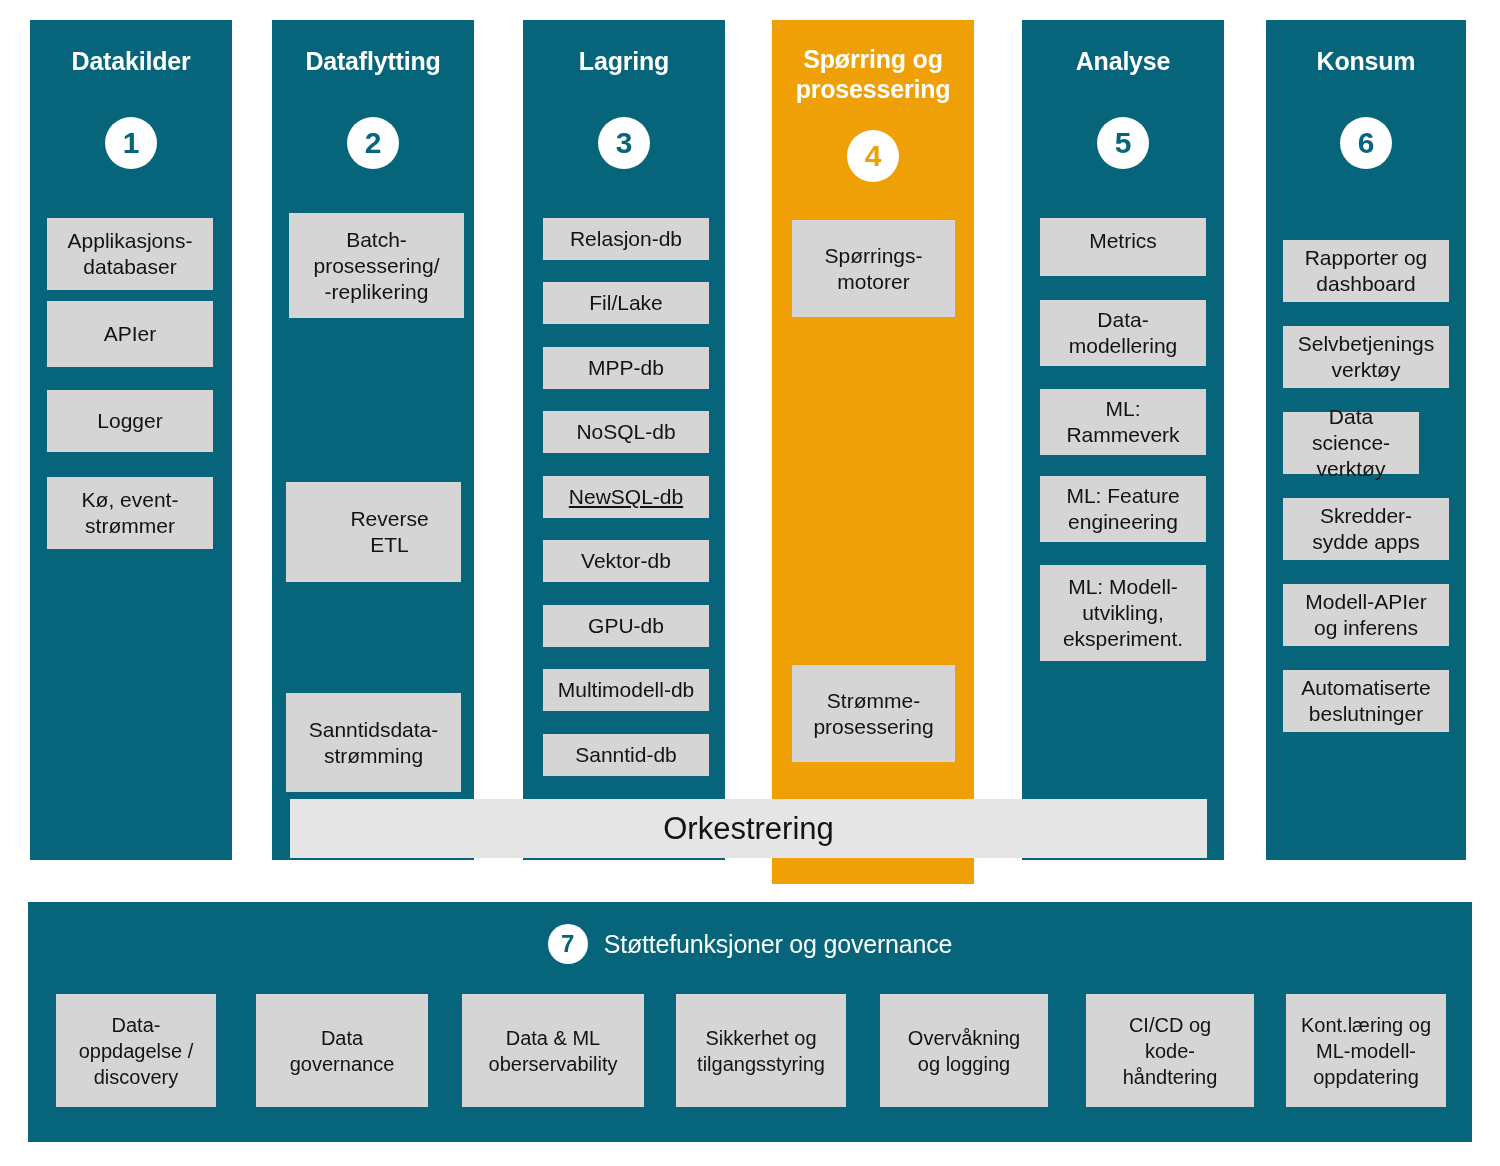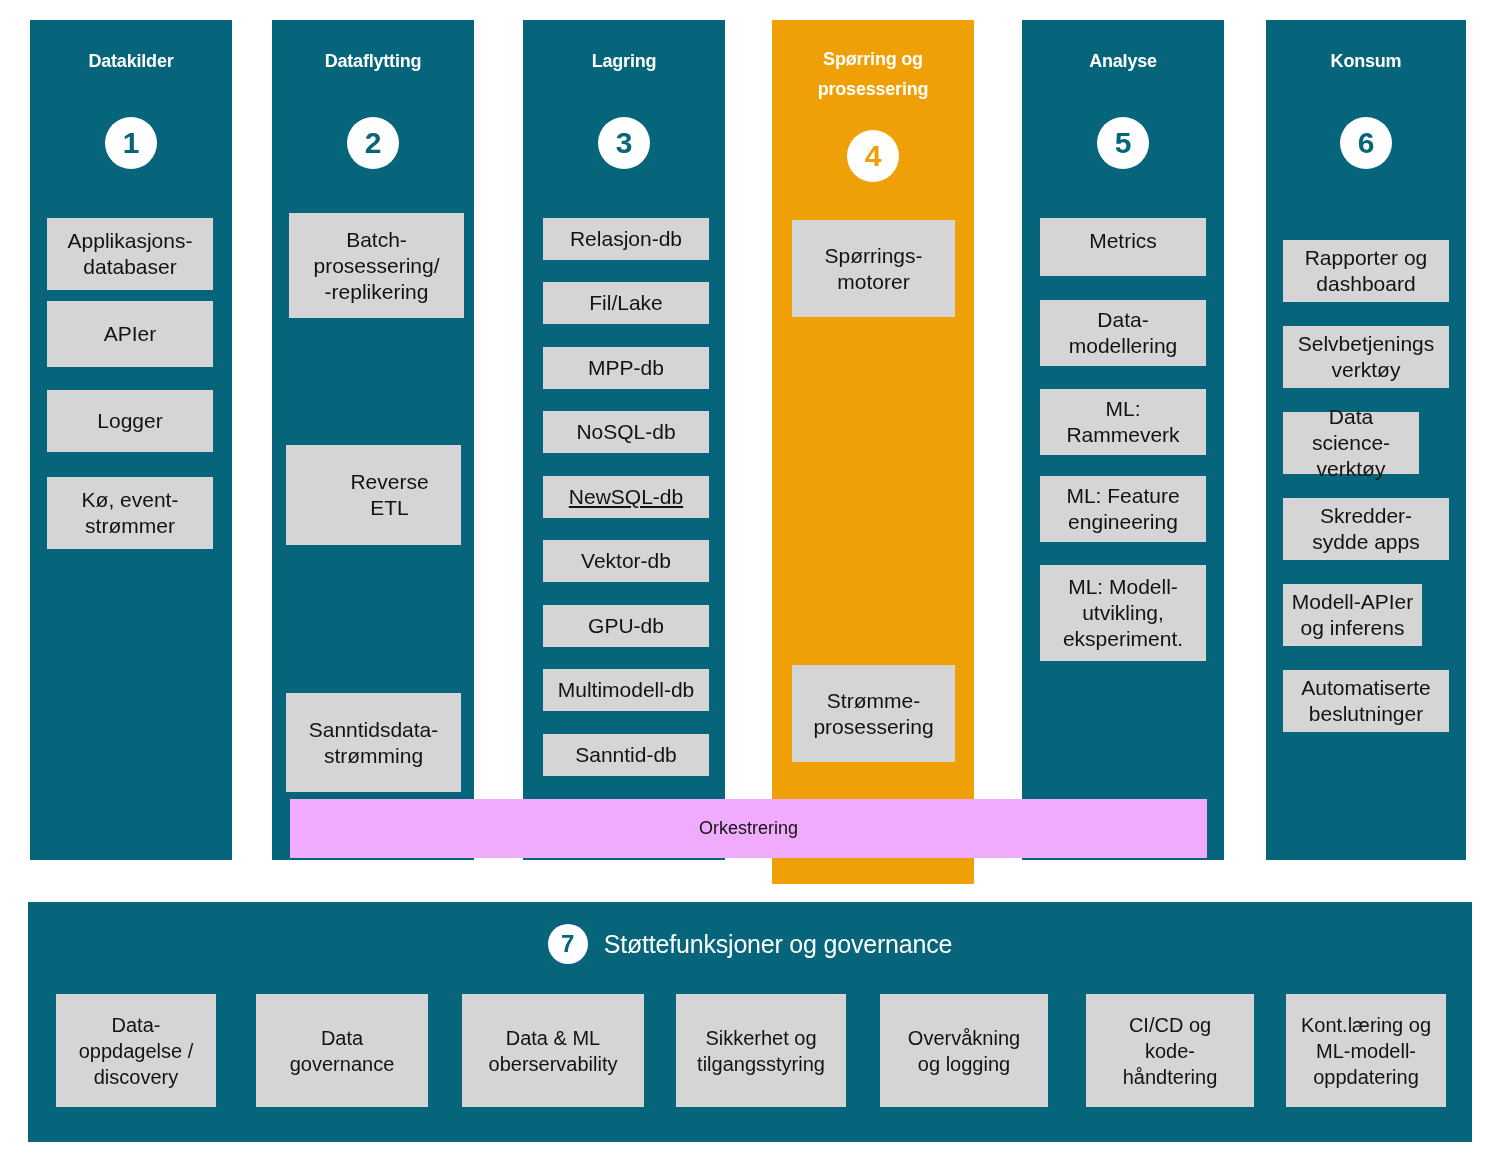--- a/index.html
+++ b/index.html
@@ -19,21 +19,21 @@
   }
   .column.accent{background:#efa006;}
 
   .col-title{
     position:absolute;
     left:0;right:0;
     top:26px;
     text-align:center;
     color:#ffffff;
     font-weight:bold;
-    font-size:18px;
+    font-size:25px;
     line-height:30px;
     letter-spacing:-0.2px;
   }
   .col-title.two-line{top:40px;}
 
   .badge{
     position:absolute;
     left:50%;
     transform:translateX(-50%);
     width:52px;height:52px;
@@ -58,23 +58,23 @@
     align-items:center;
     justify-content:center;
     box-sizing:border-box;
     padding:2px 4px;
     white-space:pre-line;
   }
 
   
   #orchestration{
     position:absolute;
-    background:#f0abfc;
+    background:#e5e5e5;
     color:#131313;
-    font-size:18px;
+    font-size:31px;
     display:flex;
     align-items:center;
     justify-content:center;
     box-sizing:border-box;
   }
 
   
   #support-band{
     position:absolute;
     background:#06657a;
@@ -138,21 +138,21 @@
     <div class="chip" style="left:17px;top:457px;width:166px;height:72px;">Kø, event-
 strømmer</div>
   </div>
 
   <div class="column" style="left:272px;top:20px;width:202px;height:840px;">
     <div class="col-title">Dataflytting</div>
     <div class="badge" style="top:97px;">2</div>
     <div class="chip" style="left:17px;top:193px;width:175px;height:105px;">Batch-
 prosessering/
 -replikering</div>
-    <div class="chip" style="left:14px;top:425px;width:175px;height:100px;padding-left:36px;">Reverse
+    <div class="chip" style="left:14px;top:462px;width:175px;height:100px;padding-left:36px;">Reverse
 ETL</div>
     <div class="chip" style="left:14px;top:673px;width:175px;height:99px;">Sanntidsdata-
 strømming</div>
   </div>
 
   <div class="column" style="left:523px;top:20px;width:202px;height:840px;">
     <div class="col-title">Lagring</div>
     <div class="badge" style="top:97px;">3</div>
     <div class="chip" style="left:20px;top:198px;width:166px;height:42px;">Relasjon-db</div>
     <div class="chip" style="left:20px;top:262px;width:166px;height:42px;">Fil/Lake</div>
@@ -194,21 +194,21 @@
     <div class="col-title">Konsum</div>
     <div class="badge" style="top:97px;">6</div>
     <div class="chip" style="left:17px;top:220px;width:166px;height:62px;">Rapporter og
 dashboard</div>
     <div class="chip" style="left:17px;top:306px;width:166px;height:62px;">Selvbetjenings
 verktøy</div>
     <div class="chip" style="left:17px;top:392px;width:136px;height:62px;">Data science-
 verktøy</div>
     <div class="chip" style="left:17px;top:478px;width:166px;height:62px;">Skredder-
 sydde apps</div>
-    <div class="chip" style="left:17px;top:564px;width:139px;height:62px;">Modell-APIer
+    <div class="chip" style="left:17px;top:564px;width:166px;height:62px;">Modell-APIer
 og inferens</div>
     <div class="chip" style="left:17px;top:650px;width:166px;height:62px;">Automatiserte
 beslutninger</div>
   </div>
 
   <div id="orchestration" style="left:290px;top:799px;width:917px;height:59px;">Orkestrering</div>
 
   <div id="support-band" style="left:28px;top:902px;width:1444px;height:240px;">
 
     <div id="support-header">

